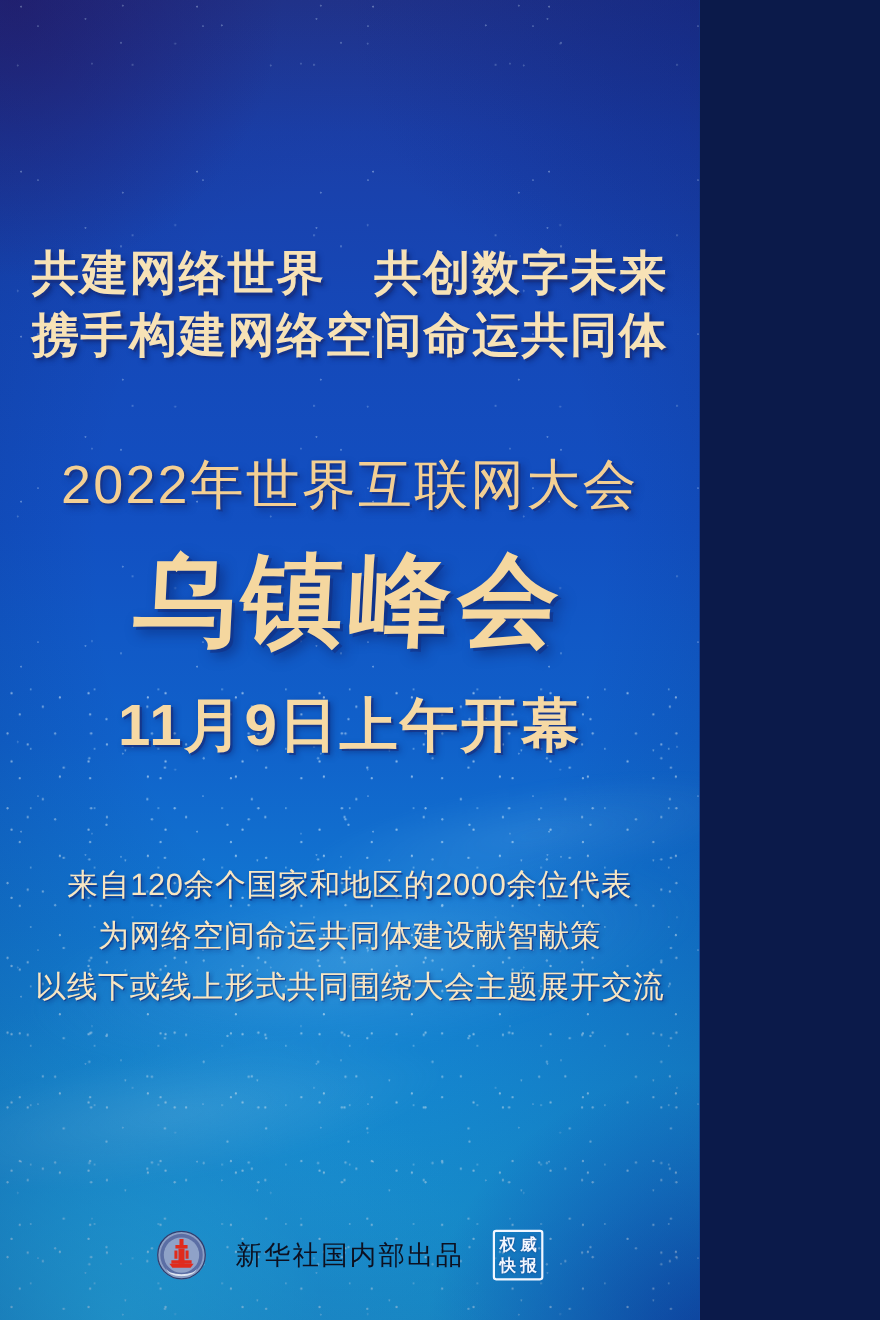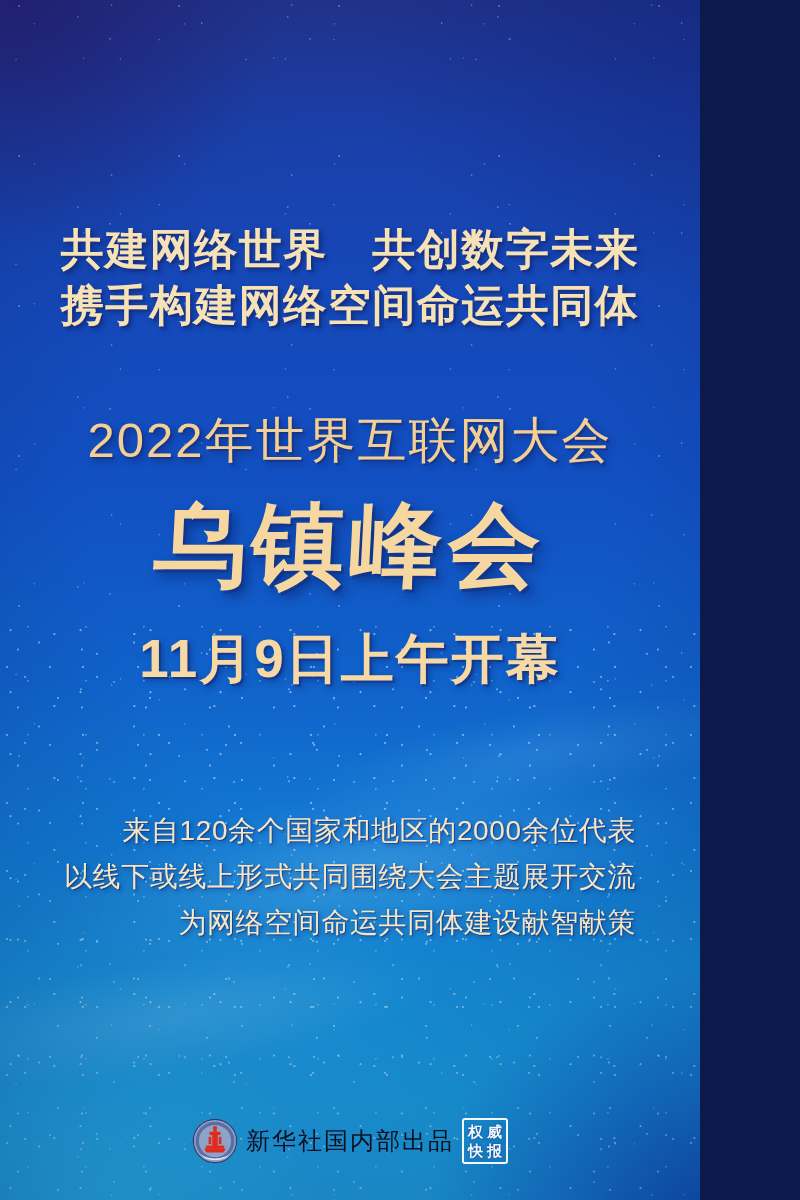--- a/index.html
+++ b/index.html
@@ -7,21 +7,21 @@
     margin: 0;
     padding: 0;
     background: #0b1a4a;
   }
   body {
     font-family: "Liberation Sans", "DejaVu Sans", sans-serif;
   }
 
   .poster {
     position: relative;
-    width: 700px;
+    width: 636px;
     height: 1200px;
     overflow: hidden;
     background: #1544b0;
   }
 
   
   .bg-base {
     position: absolute;
     inset: 0;
     background:
@@ -184,22 +184,22 @@
     letter-spacing: 2px;
     color: #f6d9a4;
     text-shadow:
        2px 2px 0 rgba(24,48,130,0.70),
        3px 3px 6px rgba(10,30,100,0.5);
     white-space: pre;
   }
 
   
   .body-text {
-    margin-top: 112px;
-    text-align: right;
+    margin-top: 86px;
+    text-align: center;
     line-height: 1.65;
   }
   .body-line {
     display: block;
     font-size: 28px;
     font-weight: 400;
     letter-spacing: 0.6px;
     color: #f8e6c2;
     text-shadow:
        1px 1px 0 rgba(20,44,124,0.6),
@@ -209,21 +209,21 @@
 
   
   .footer {
     position: absolute;
     left: 0;
     right: 0;
     bottom: 36px;
     display: flex;
     align-items: center;
     justify-content: center;
-    gap: 8px;
+    gap: 26px;
   }
   .xinhua-logo {
     width: 46px;
     height: 46px;
     flex: 0 0 auto;
     display: block;
   }
   .footer-text {
     font-size: 24px;
     font-weight: 500;
@@ -273,22 +273,22 @@
     </div>
 
     <div class="main-title">2022年世界互联网大会</div>
 
     <div class="calligraphy">乌镇峰会</div>
 
     <div class="date-line">11月9日上午开幕</div>
 
     <div class="body-text">
       <span class="body-line">来自120余个国家和地区的2000余位代表</span>
+      <span class="body-line">为网络空间命运共同体建设献智献策</span>
       <span class="body-line">以线下或线上形式共同围绕大会主题展开交流</span>
-      <span class="body-line">为网络空间命运共同体建设献智献策</span>
     </div>
 
   </div>
 
   <div class="footer">
 
     <svg class="xinhua-logo" viewBox="0 0 100 100">
       <circle cx="50" cy="50" r="48" fill="#8d9ec4"></circle>
       <circle cx="50" cy="50" r="42" fill="#5b6ea4"></circle>
       <circle cx="50" cy="50" r="35" fill="#8fa2c8"></circle>

